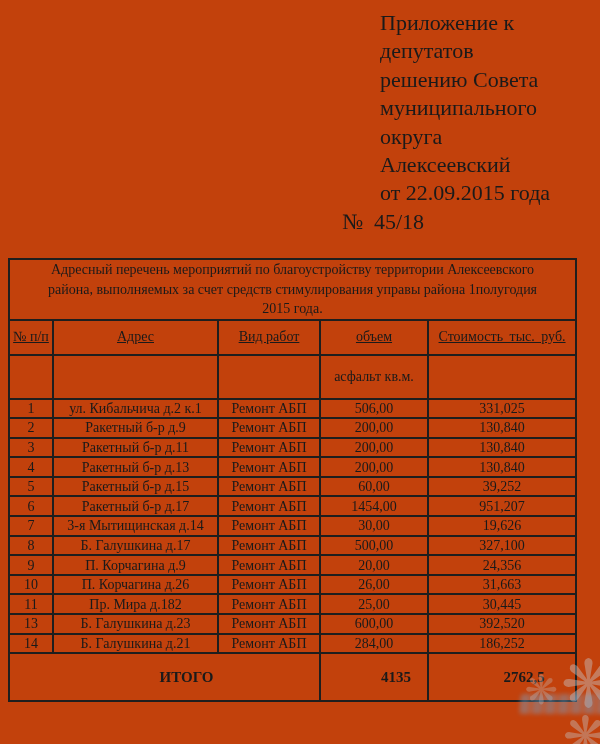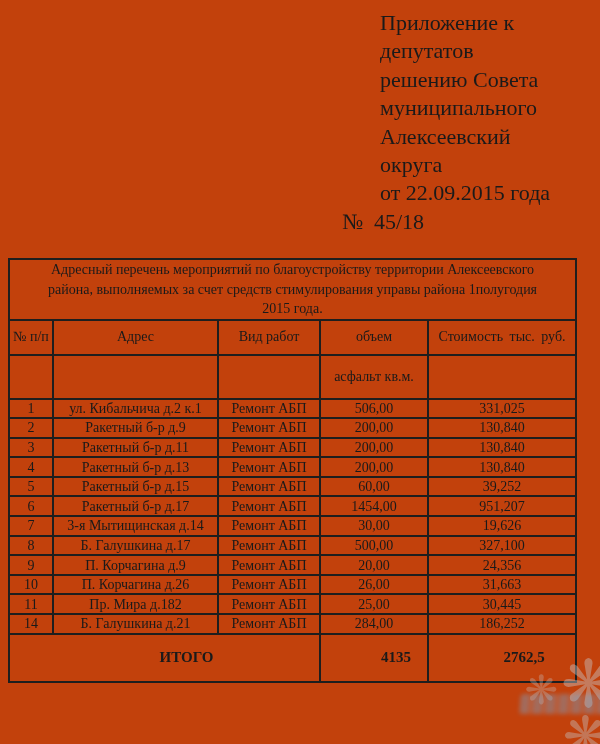--- a/index.html
+++ b/index.html
@@ -21,21 +21,21 @@
     position:absolute; left:8px; top:258px; width:567px;
     border-collapse:collapse; table-layout:fixed;
   }
   table.addr td{
     border:2px solid #1e1e1e; text-align:center; vertical-align:middle;
     font-size:14px; padding:0; overflow:hidden;
   }
   td.title-cell{
     font-size:15px; line-height:19.5px; padding:3px 6px 4px 6px; height:50px;font-family:Liberation Serif, serif;
   }
-  tr.head1 td{height:33px; line-height:16px;}
+  tr.head1 td{height:33px; line-height:16px;text-decoration:underline;}
   td.h-num{font-size:13px;}
   td.h-cost{word-spacing:3px; padding:2px 28px 2px 2px; line-height:16px;}
   tr.head2 td{height:42px;}
   tr.data td{height:17.6px; line-height:17px;}
   td.addr-cell{text-align:left; padding-left:4px;}
   td.cost-cell{padding-right:28px;margin-top:39px;}
   tr.total td{height:46px; font-weight:bold; font-size:15px;padding-left:44px;}
 
   
   .watermark{position:absolute; right:0; bottom:0; width:95px; height:100px; pointer-events:none;}
@@ -56,22 +56,22 @@
 </head>
 <body>
 
 <div class="page">
 
   <div class="doc-header">
     <span class="hline">Приложение к</span>
     <span class="hline">депутатов</span>
     <span class="hline">решению Совета</span>
     <span class="hline">муниципального</span>
+    <span class="hline">округа</span>
     <span class="hline">Алексеевский</span>
-    <span class="hline">округа</span>
     <span class="hline">от 22.09.2015 года</span>
     <span class="hline hline-last">№  45/18</span>
   </div>
 
   <table class="addr">
     <colgroup>
       <col style="width:44px">
         <col style="width:165px">
         <col style="width:102px">
       <col style="width:108px">
@@ -171,20 +171,27 @@
         <td class="cost-cell">31,663</td>
       </tr>
       <tr class="data">
         <td>11</td>
         <td class="addr-cell">Пр. Мира д.182</td>
         <td>Ремонт АБП</td>
         <td>25,00</td>
         <td class="cost-cell">30,445</td>
       </tr>
       <tr class="data">
+        <td>13</td>
+        <td class="addr-cell">Б. Галушкина д.23</td>
+        <td>Ремонт АБП</td>
+        <td>600,00</td>
+        <td class="cost-cell">392,520</td>
+      </tr>
+      <tr class="data">
         <td>14</td>
         <td class="addr-cell">Б. Галушкина д.21</td>
         <td>Ремонт АБП</td>
         <td>284,00</td>
         <td class="cost-cell">186,252</td>
       </tr>
 
       <tr class="total">
         <td colspan="3">ИТОГО</td>
         <td>4135</td>

